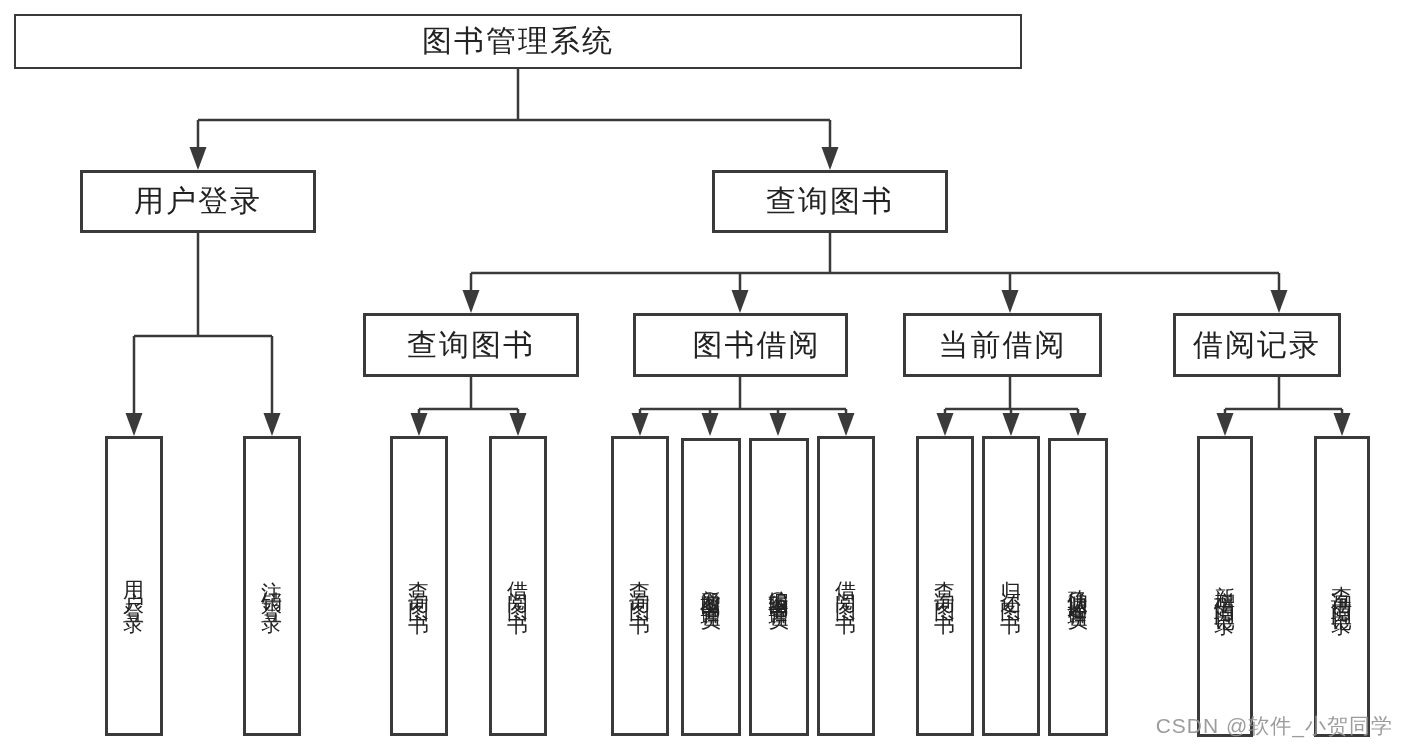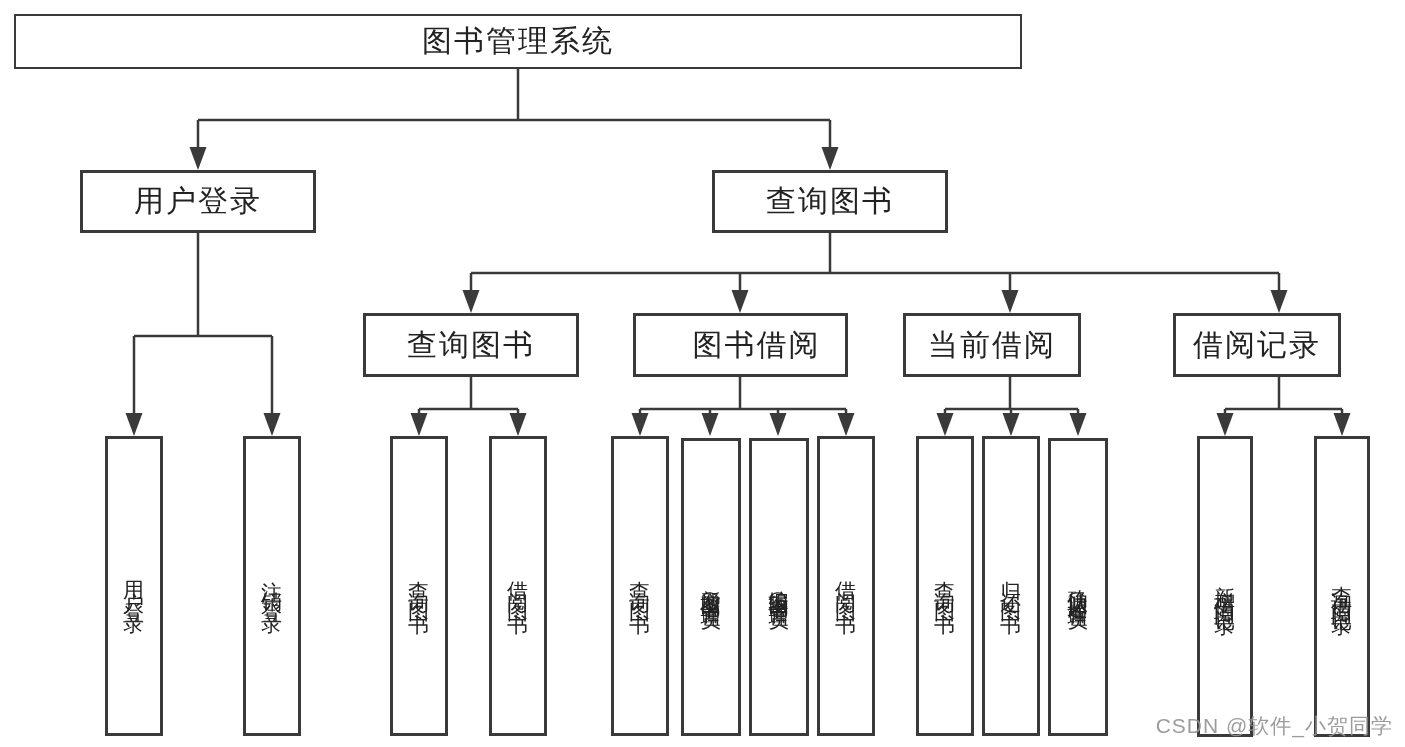--- a/index.html
+++ b/index.html
@@ -115,21 +115,21 @@
   <div class="node h-box" style="left:712px; top:170px; width:236px; height:63px; border-width:3px;">
     <span>查询图书</span>
   </div>
 
   <div class="node h-box" style="left:363px; top:313px; width:216px; height:64px; border-width:3px;">
     <span>查询图书</span>
   </div>
   <div class="node h-box" style="left:633px; top:313px; width:215px; height:64px; border-width:3px;padding-left:32px;">
     <span>图书借阅</span>
   </div>
-  <div class="node h-box" style="left:903px; top:313px; width:178px; height:64px; border-width:3px;">
+  <div class="node h-box" style="left:903px; top:313px; width:199px; height:64px; border-width:3px;">
     <span>当前借阅</span>
   </div>
   <div class="node h-box" style="left:1173px; top:313px; width:168px; height:64px; border-width:3px;">
     <span>借阅记录</span>
   </div>
 
   <div class="node leaf ls-10" style="left:105px; top:436px; width:58px; height:300px;">
     <span>用户登录</span>
   </div>
   <div class="node leaf ls-10" style="left:243px; top:436px; width:58px; height:300px;">

